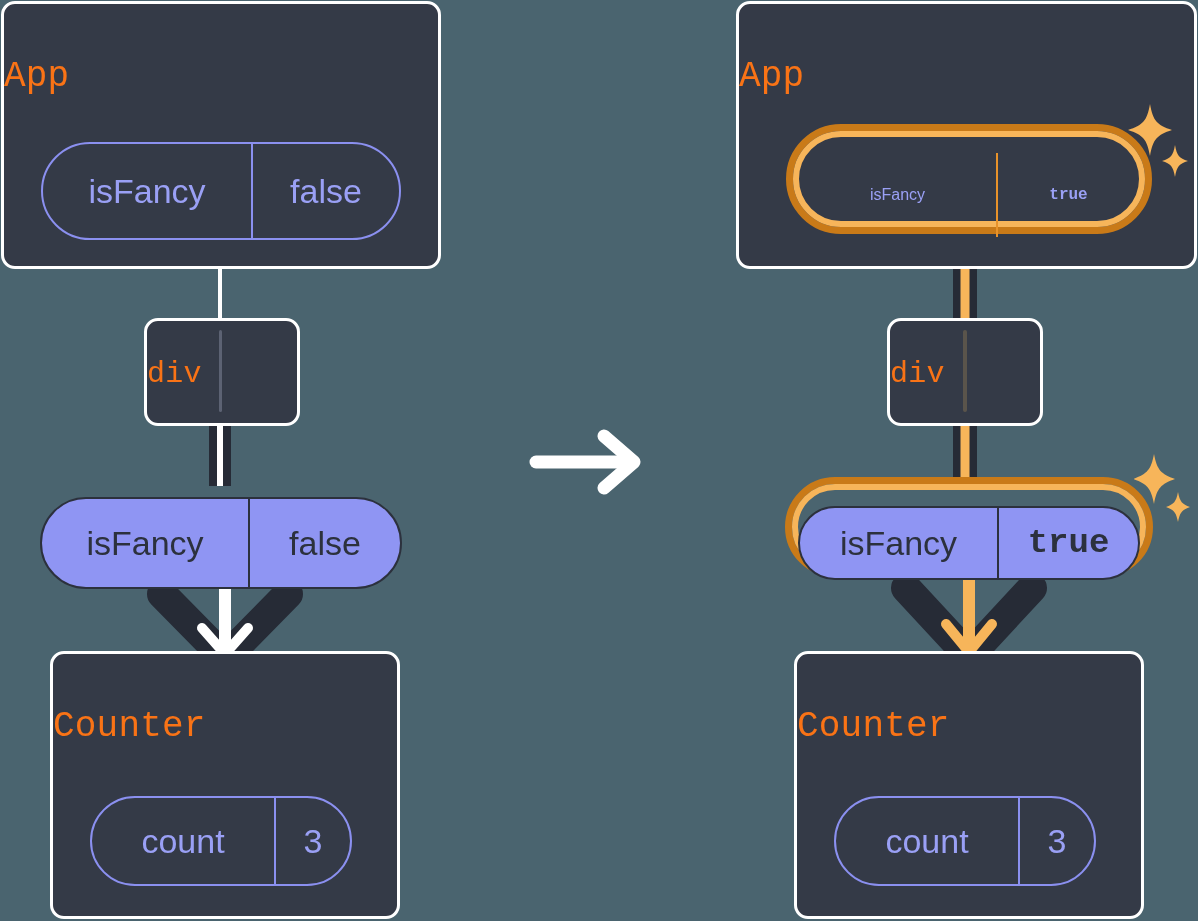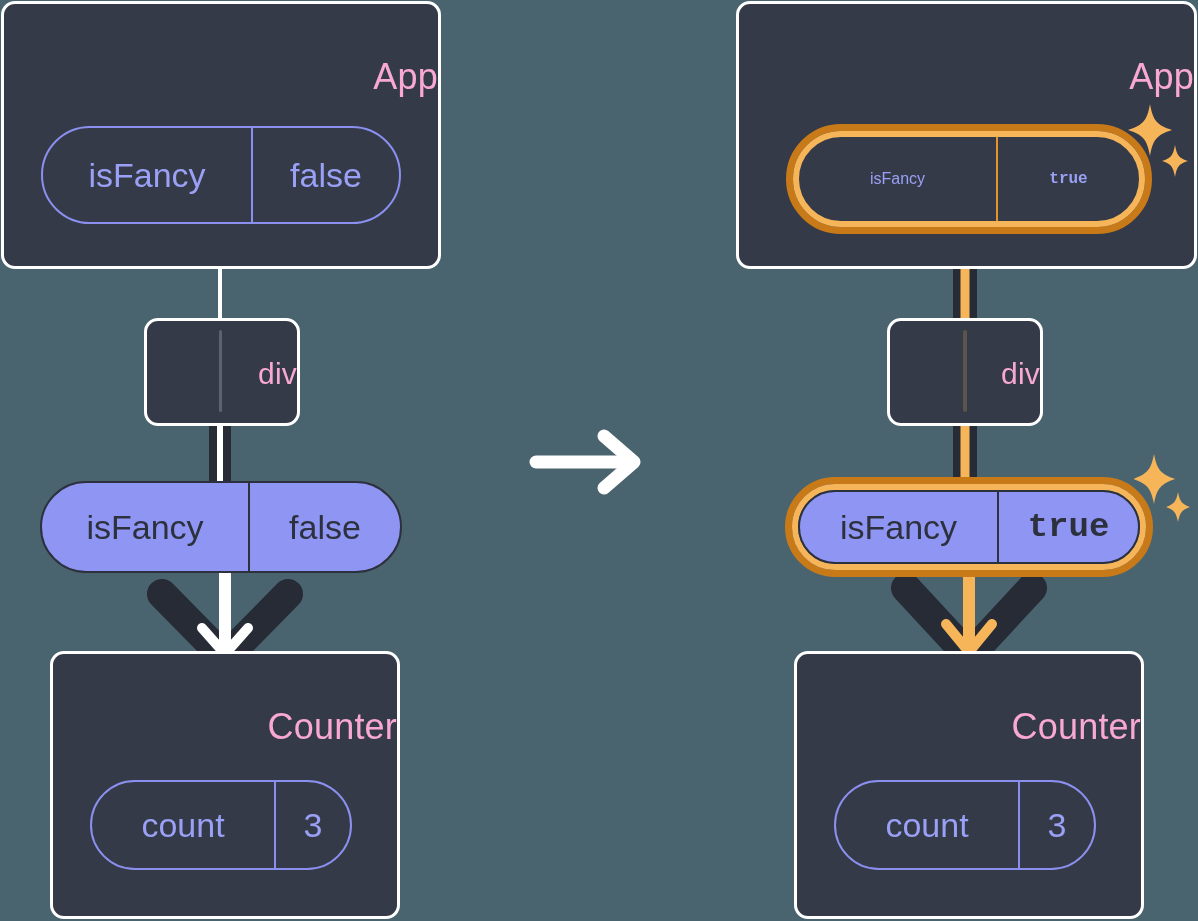--- a/index.html
+++ b/index.html
@@ -16,36 +16,38 @@
   .box{
     position:absolute;
     background:#343a47;
     border:3px solid #ffffff;
     border-radius:14px;
     box-sizing:border-box;
     z-index:5;
   }
   .box-title{
     position:absolute;left:0;right:0;
-    text-align:right;
-    color:#f9a8d4;
+    text-align:left;
+    color:#f97316;
     font-size:36px;
     letter-spacing:.2px;
     white-space:nowrap;
+    font-family:Liberation Mono, monospace;
   }
   .box-title.small{font-size:30px;}
 
   
   .pill{
     position:absolute;
     box-sizing:border-box;
     display:flex;
     align-items:stretch;
     border-radius:999px;
     z-index:7;
+    margin-top:16px;
   }
   .pill .cell{
     display:flex;align-items:center;justify-content:center;
     box-sizing:border-box;
     white-space:nowrap;
   }
   .pill .cell.k{flex:0 0 auto;}
   .pill .cell.v{flex:1 1 auto;}
 
   

